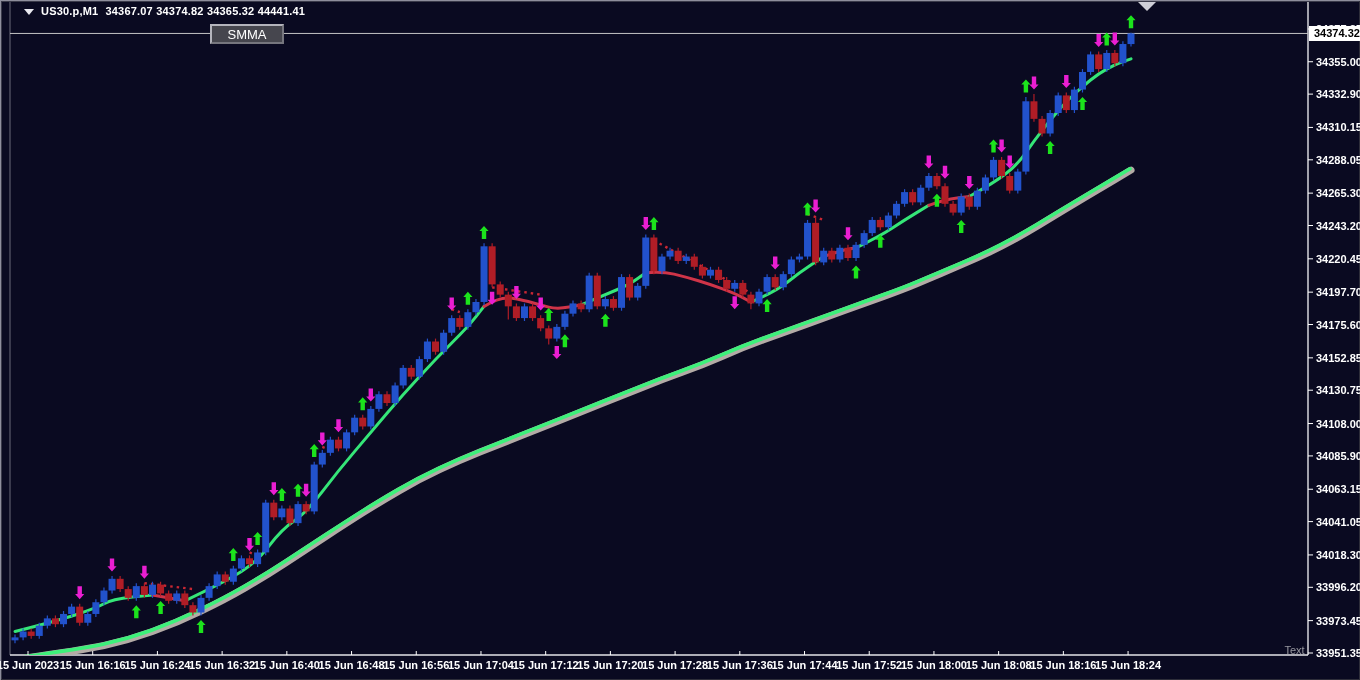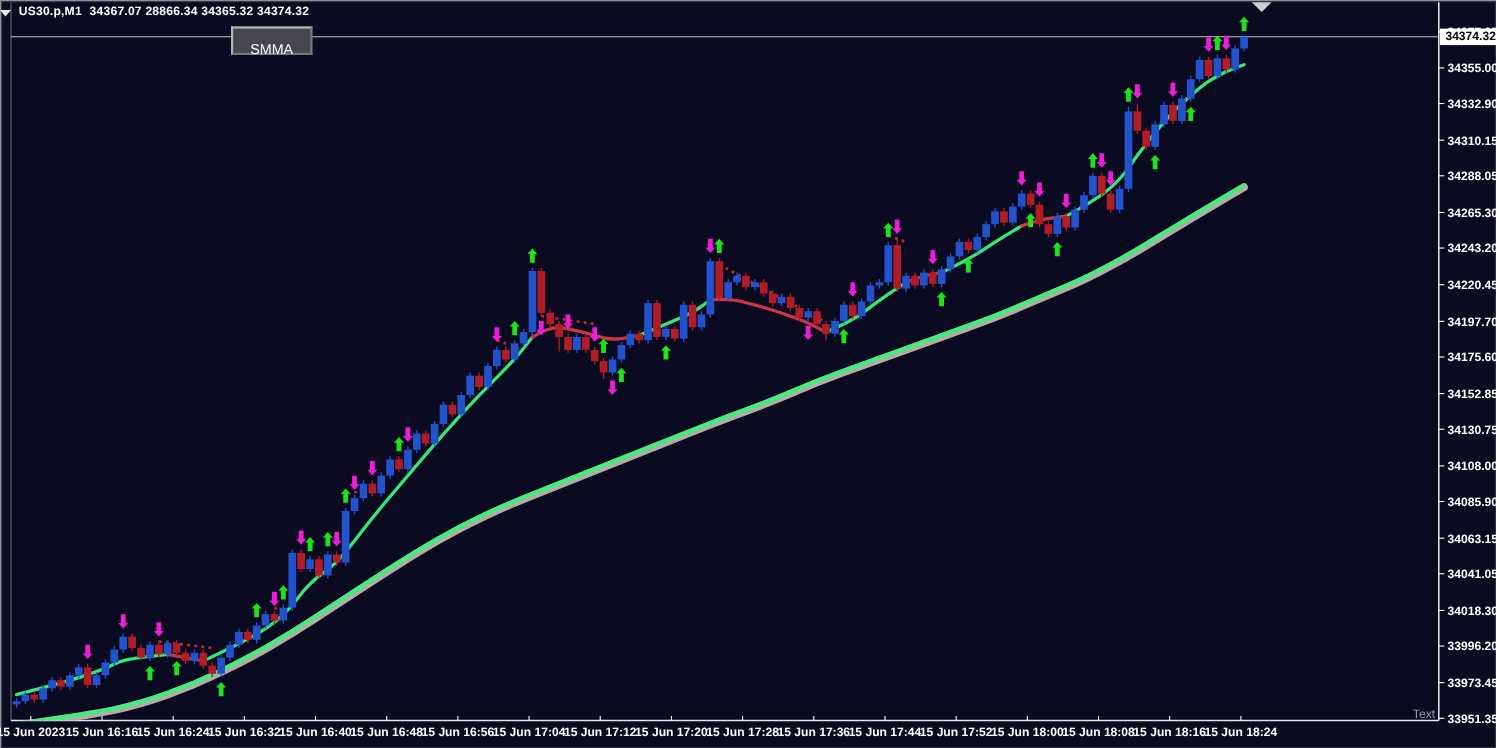--- a/index.html
+++ b/index.html
@@ -3,30 +3,30 @@
 <meta charset="utf-8">
 <style>
   html,body{margin:0;padding:0;background:#000;}
   .screen{
     position:relative;width:1360px;height:680px;overflow:hidden;
     background:#0a0a21;
     box-shadow: inset 1px 1px 0 #8e8e9c, inset -1px -1px 0 #2e2e3a, inset 2px 2px 0 #3a3a4a;
     font-family:"Liberation Sans", sans-serif;
   }
   .titlebar{
-    position:absolute;left:0;top:4px;height:14px;display:flex;align-items:center;gap:7px;
+    position:absolute;left:24px;top:4px;height:14px;display:flex;align-items:center;gap:7px;
     color:#ffffff;font-size:11px;font-weight:700;letter-spacing:.2px;white-space:nowrap;z-index:6;
   }
   .dd-tri{width:0;height:0;border-left:5px solid transparent;border-right:5px solid transparent;
     border-top:6px solid #e9e9f0;display:inline-block;margin-top:1px;}
   .ohlc{font-weight:700;}
   .smma-btn{
     position:absolute;left:210px;top:24px;width:74px;height:20px;z-index:6;
     background:#46464e;color:#fff;font-family:"Liberation Sans",sans-serif;font-size:13px;line-height:15px;
-    border:2px solid;border-color:#b4b4bc #76767e #76767e #b4b4bc;padding:11px;text-align:center;cursor:pointer;
+    border:2px solid;border-color:#b4b4bc #76767e #76767e #b4b4bc;padding:0;text-align:center;cursor:pointer;
   }
   .shift-marker{
     position:absolute;left:1138px;top:2px;width:0;height:0;z-index:5;
     border-left:9px solid transparent;border-right:9px solid transparent;border-top:9px solid #cfcfd8;
   }
   .price-box{
     position:absolute;left:1309px;top:26px;width:50px;height:15px;z-index:6;
     background:#ffffff;color:#000;font-size:11px;font-weight:700;line-height:15px;padding-left:5px;
   }
   .text-object{
@@ -36,21 +36,21 @@
   svg.chart{position:absolute;left:0;top:0;z-index:2;}
 </style>
 </head>
 <body>
 
 <div class="screen">
 
   <div class="titlebar">
     <span class="dd-tri"></span>
     <span>US30.p,M1</span>
-    <span class="ohlc">34367.07 28866.34 34365.32 34374.32</span>
+    <span class="ohlc">34367.07 34374.82 34365.32 44441.41</span>
   </div>
 
   <button class="smma-btn">SMMA</button>
 
   <div class="shift-marker"></div>
 
   <svg class="chart" id="chart-svg" width="1360" height="680" viewBox="0 0 1360 680">
       <defs>
         <clipPath id="plotclip">
           <rect x="10" y="2" width="1298" height="653"></rect>

